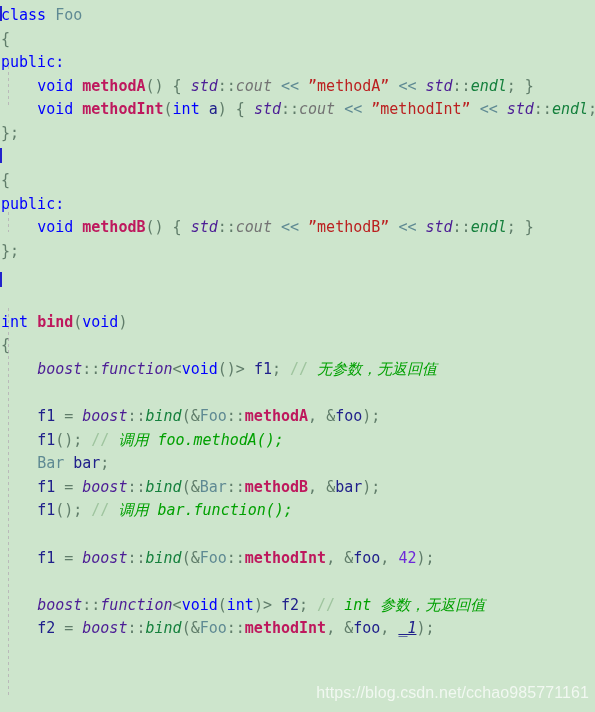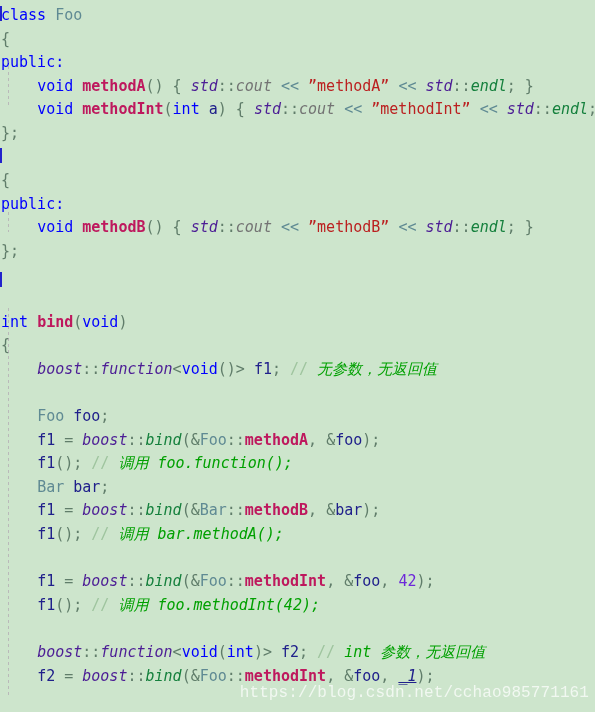--- a/index.html
+++ b/index.html
@@ -71,21 +71,21 @@
   .op       { color: #5f8a93; }                 
   .num      { color: #6d28d9; }                 
   .cmt-slash{ color: #9ec49e; }                 
   .cmt      { color: #00a000; font-style: italic; }                 
   .ital     { font-style: italic; text-decoration: underline; }
 
   .watermark {
     position: absolute;
     right: 6px;
     bottom: 10px;
-    font-family: Liberation Mono, monospace;
+    font-family: Liberation Sans, sans-serif;
     font-size: 16px;
     color: rgba(255,255,255,0.72);
     letter-spacing: 0.1px;
     pointer-events: none;
     user-select: none;
     text-align: right;
   }
 </style>
 </head>
 <body>
@@ -128,37 +128,35 @@
   <div class="line blank">&nbsp;</div>
 
   <div class="line"><span class="kw">int</span> <span class="fn">bind</span><span class="punct">(</span><span class="kw">void</span><span class="punct">)</span></div>
 
   <div class="line"><span class="punct">{</span></div>
 
   <div class="line">    <span class="ns">boost</span><span class="punct">::</span><span class="ns">function</span><span class="punct">&lt;</span><span class="kw">void</span><span class="punct">()</span><span class="punct">&gt;</span> <span class="var">f1</span><span class="punct">;</span> <span class="cmt-slash">//</span> <span class="cmt">无参数，无返回值</span></div>
 
   <div class="line blank">&nbsp;</div>
 
-  <div class="line">    <span class="type">Foo</span> <span class="var">foo</span><span class="punct">;</span></div>
 
   <div class="line">    <span class="var">f1</span> <span class="punct">=</span> <span class="ns">boost</span><span class="punct">::</span><span class="ns-mem-r">bind</span><span class="punct">(</span><span class="punct">&amp;</span><span class="type">Foo</span><span class="punct">::</span><span class="fn">methodA</span><span class="punct">,</span> <span class="punct">&amp;</span><span class="var">foo</span><span class="punct">)</span><span class="punct">;</span></div>
 
-  <div class="line">    <span class="var">f1</span><span class="punct">()</span><span class="punct">;</span> <span class="cmt-slash">//</span> <span class="cmt">调用 foo.function();</span></div>
+  <div class="line">    <span class="var">f1</span><span class="punct">()</span><span class="punct">;</span> <span class="cmt-slash">//</span> <span class="cmt">调用 foo.methodA();</span></div>
 
   <div class="line">    <span class="type">Bar</span> <span class="var">bar</span><span class="punct">;</span></div>
 
   <div class="line">    <span class="var">f1</span> <span class="punct">=</span> <span class="ns">boost</span><span class="punct">::</span><span class="ns-mem-r">bind</span><span class="punct">(</span><span class="punct">&amp;</span><span class="type">Bar</span><span class="punct">::</span><span class="fn">methodB</span><span class="punct">,</span> <span class="punct">&amp;</span><span class="var">bar</span><span class="punct">)</span><span class="punct">;</span></div>
 
-  <div class="line">    <span class="var">f1</span><span class="punct">()</span><span class="punct">;</span> <span class="cmt-slash">//</span> <span class="cmt">调用 bar.methodA();</span></div>
+  <div class="line">    <span class="var">f1</span><span class="punct">()</span><span class="punct">;</span> <span class="cmt-slash">//</span> <span class="cmt">调用 bar.function();</span></div>
 
   <div class="line blank">&nbsp;</div>
 
   <div class="line">    <span class="var">f1</span> <span class="punct">=</span> <span class="ns">boost</span><span class="punct">::</span><span class="ns-mem-r">bind</span><span class="punct">(</span><span class="punct">&amp;</span><span class="type">Foo</span><span class="punct">::</span><span class="fn">methodInt</span><span class="punct">,</span> <span class="punct">&amp;</span><span class="var">foo</span><span class="punct">,</span> <span class="num">42</span><span class="punct">)</span><span class="punct">;</span></div>
 
-  <div class="line">    <span class="var">f1</span><span class="punct">()</span><span class="punct">;</span> <span class="cmt-slash">//</span> <span class="cmt">调用 foo.methodInt(42);</span></div>
 
   <div class="line blank">&nbsp;</div>
 
   <div class="line">    <span class="ns">boost</span><span class="punct">::</span><span class="ns">function</span><span class="punct">&lt;</span><span class="kw">void</span><span class="punct">(</span><span class="kw">int</span><span class="punct">)</span><span class="punct">&gt;</span> <span class="var">f2</span><span class="punct">;</span> <span class="cmt-slash">//</span> <span class="cmt">int 参数，无返回值</span></div>
 
   <div class="line">    <span class="var">f2</span> <span class="punct">=</span> <span class="ns">boost</span><span class="punct">::</span><span class="ns-mem-r">bind</span><span class="punct">(</span><span class="punct">&amp;</span><span class="type">Foo</span><span class="punct">::</span><span class="fn">methodInt</span><span class="punct">,</span> <span class="punct">&amp;</span><span class="var">foo</span><span class="punct">,</span> <span class="var ital">_1</span><span class="punct">)</span><span class="punct">;</span></div>
 
   <div class="line">      </div>
 
   <div class="watermark">https://blog.csdn.net/cchao985771161</div>

